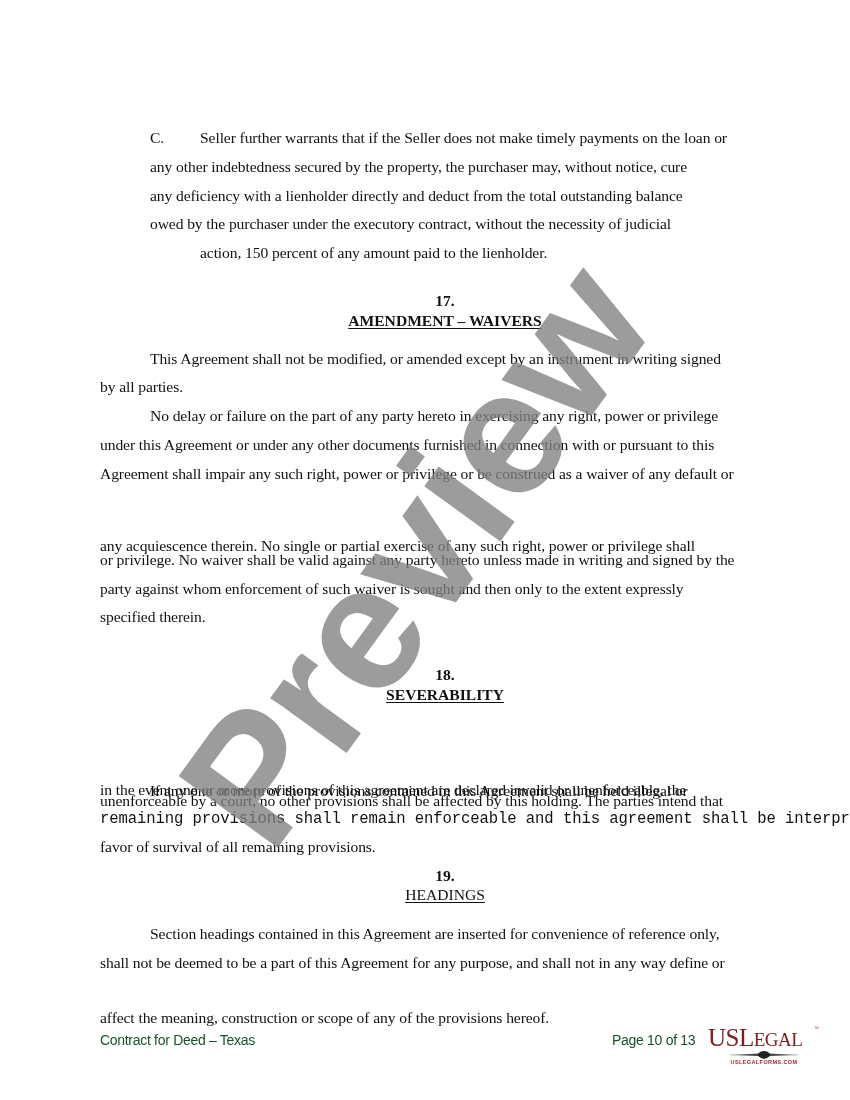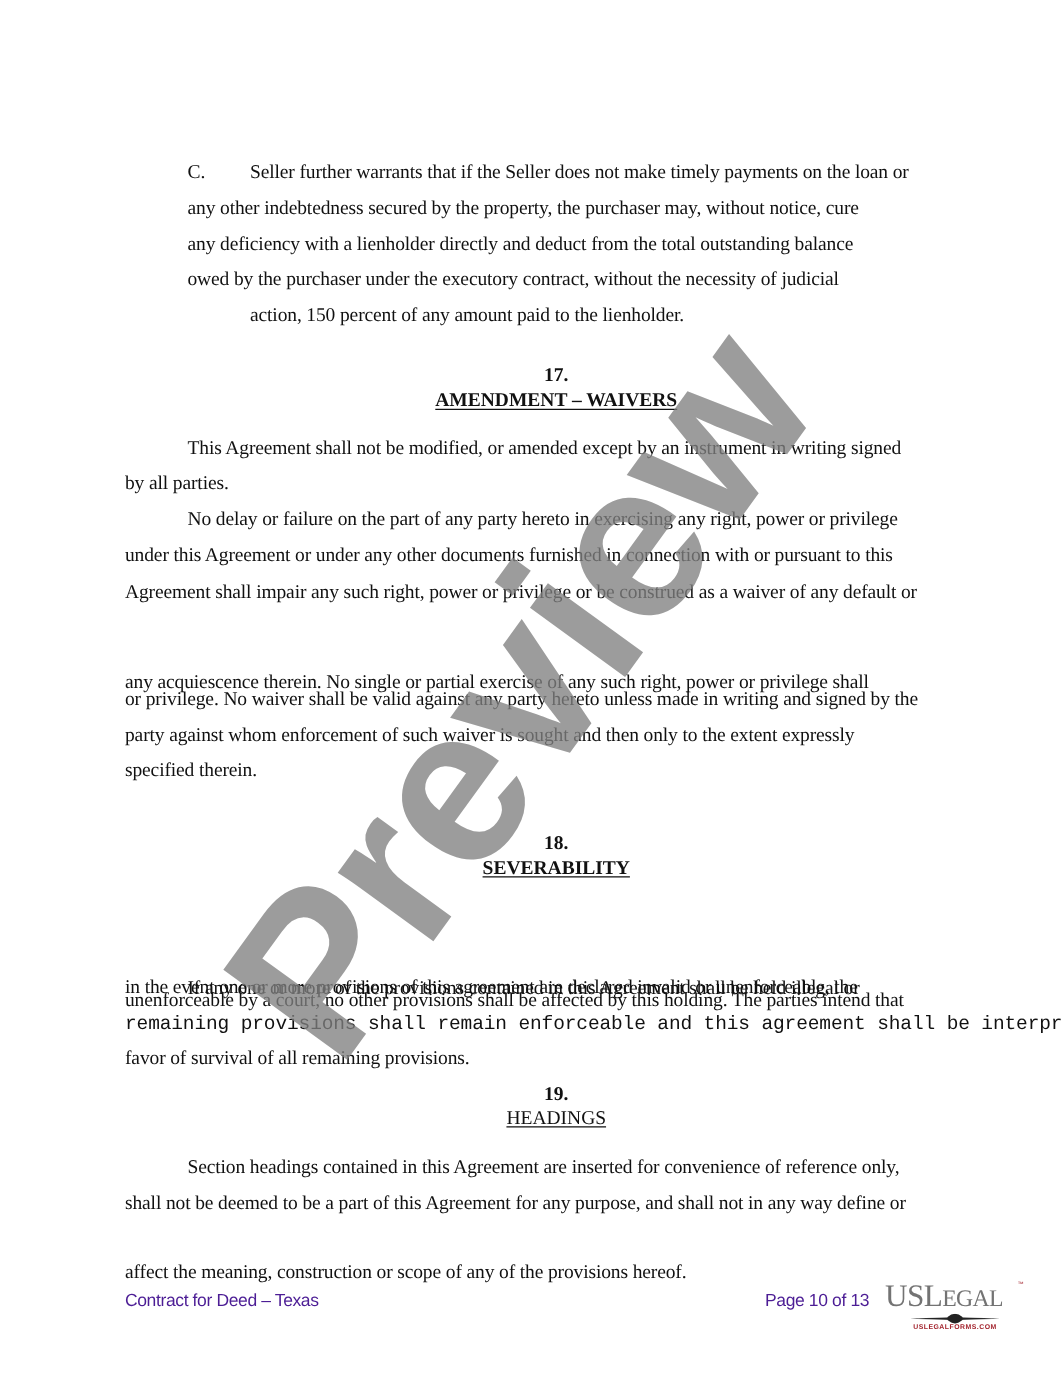--- a/index.html
+++ b/index.html
@@ -48,39 +48,39 @@
     .clause-label {
       display: inline-block;
       width: 50px;
     }
     .footer-left, .footer-right {
       position: absolute;
       top: 1031px;
       font-family: "Liberation Sans", "DejaVu Sans", sans-serif;
       font-size: 14px;
       line-height: 18px;
-      color: #4c1d95;
+      color: #14532d;
       letter-spacing: -0.3px;
     }
     .footer-left { left: 100px; }
     .footer-right { left: 612px; }
     .logo {
       position: absolute;
       left: 706px;
       top: 1024px;
       width: 116px;
       height: 44px;
     }
     .logo-word {
       position: absolute;
       left: 2px; top: 0;
       font-family: "Liberation Serif", "DejaVu Serif", serif;
       font-size: 25px;
       line-height: 28px;
-      color: #737373;
+      color: #7f1d1d;
       letter-spacing: -0.5px;
     }
     .logo-word .small-caps { font-size: 19px; }
     .logo-tm {
       position: absolute;
       left: 108px; top: 1px;
       font-family: "Liberation Sans", sans-serif;
       font-size: 5px;
       color: #a3242e;
     }

